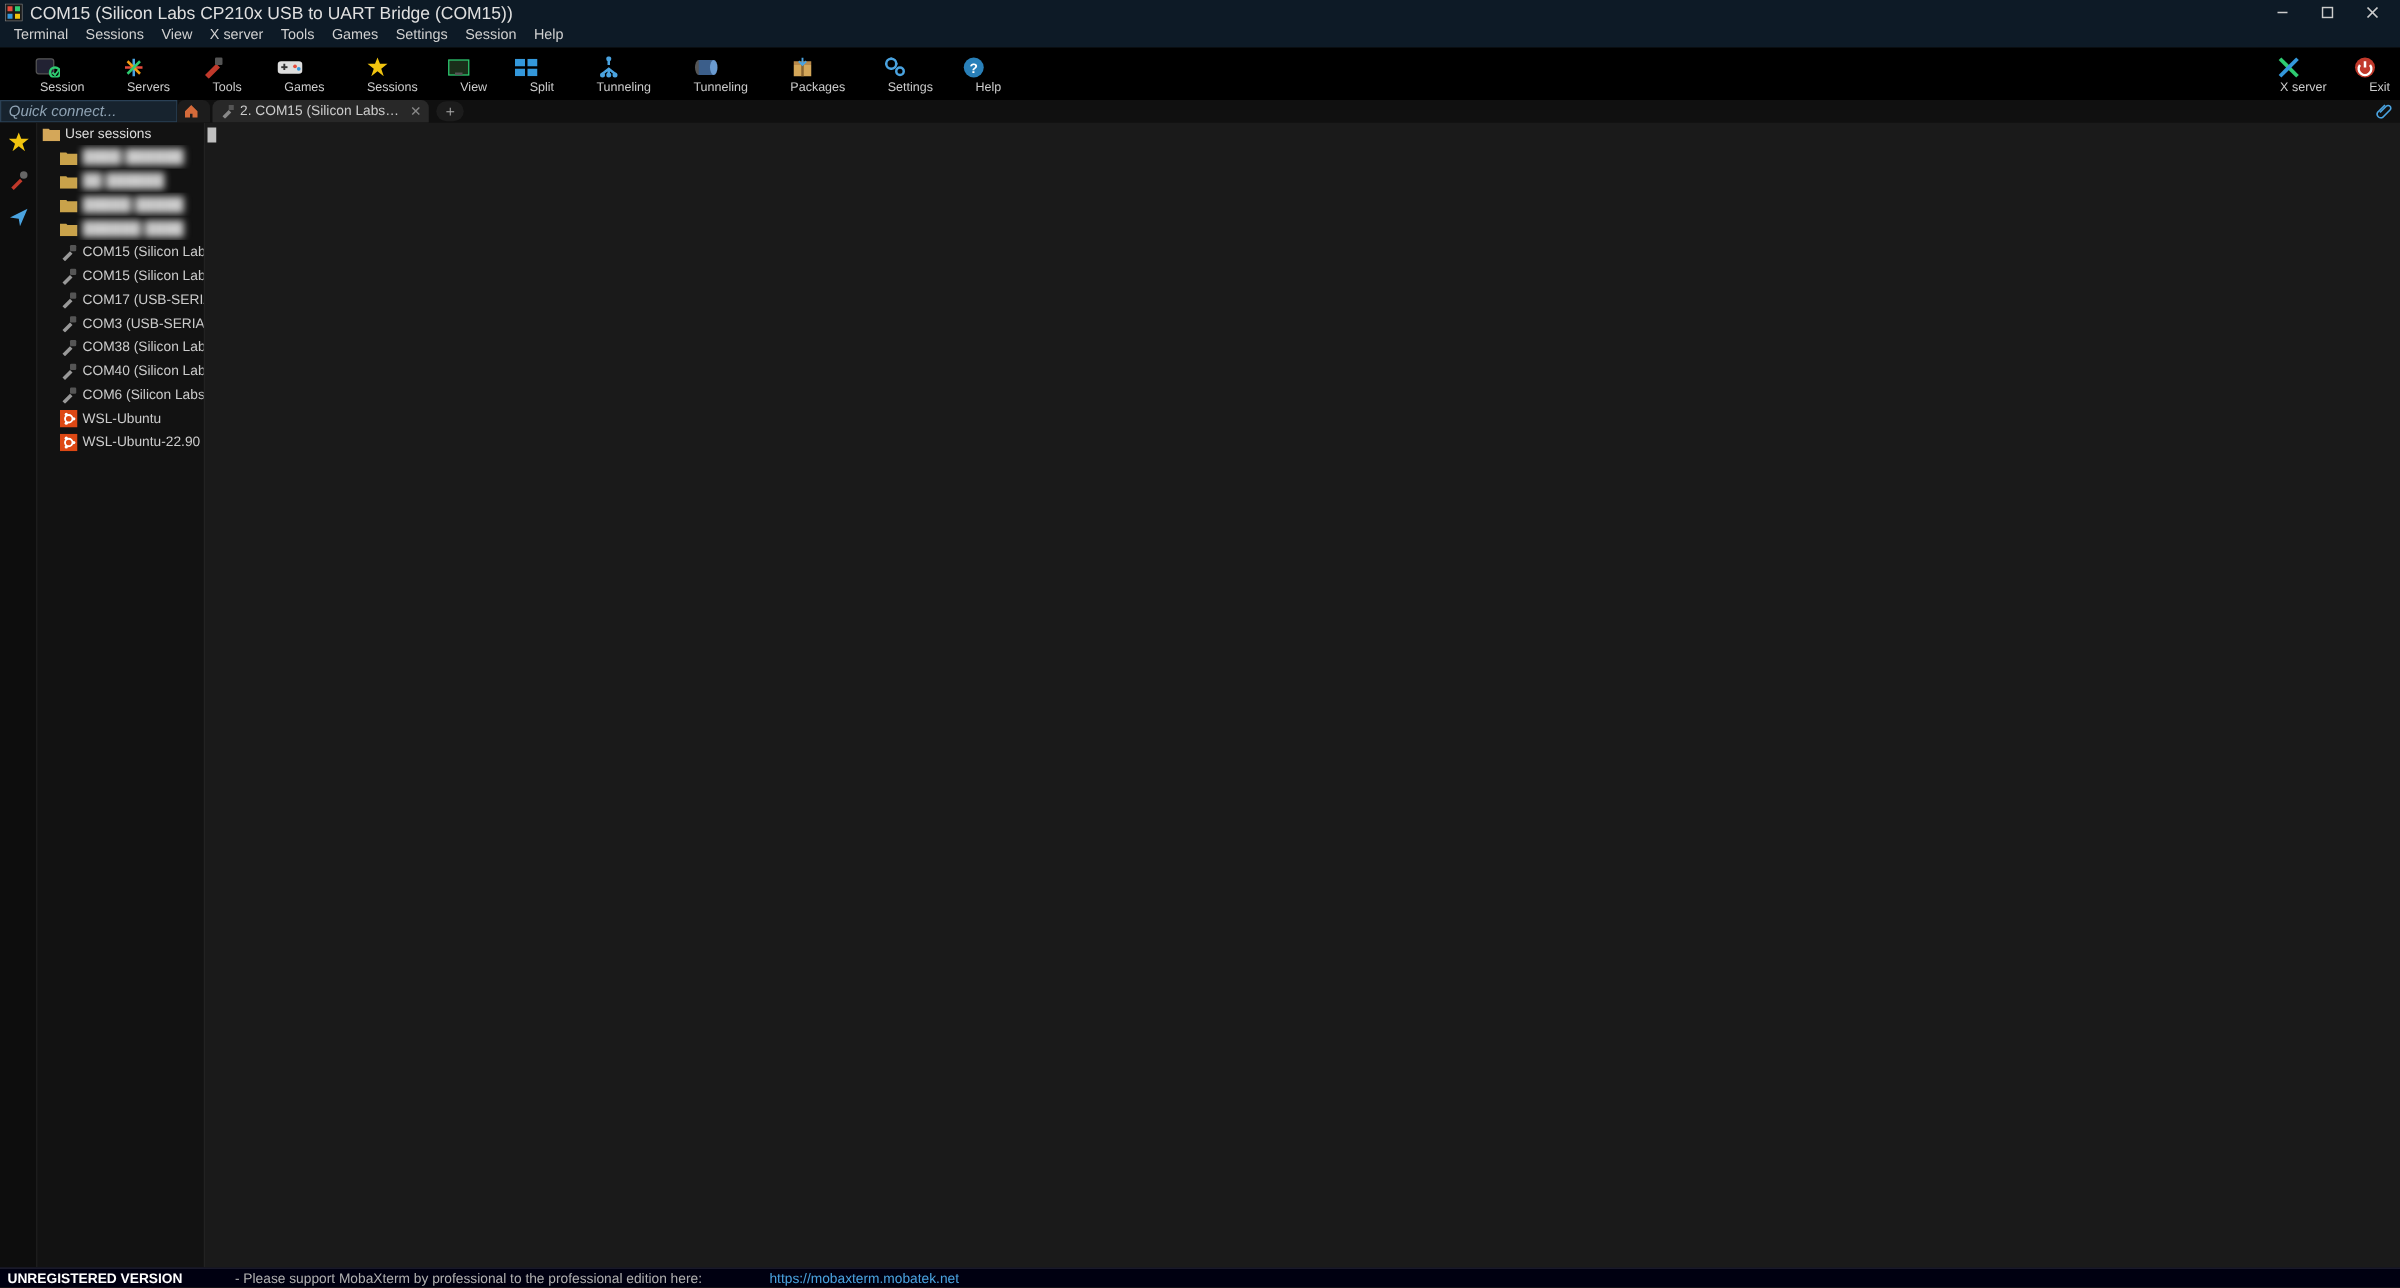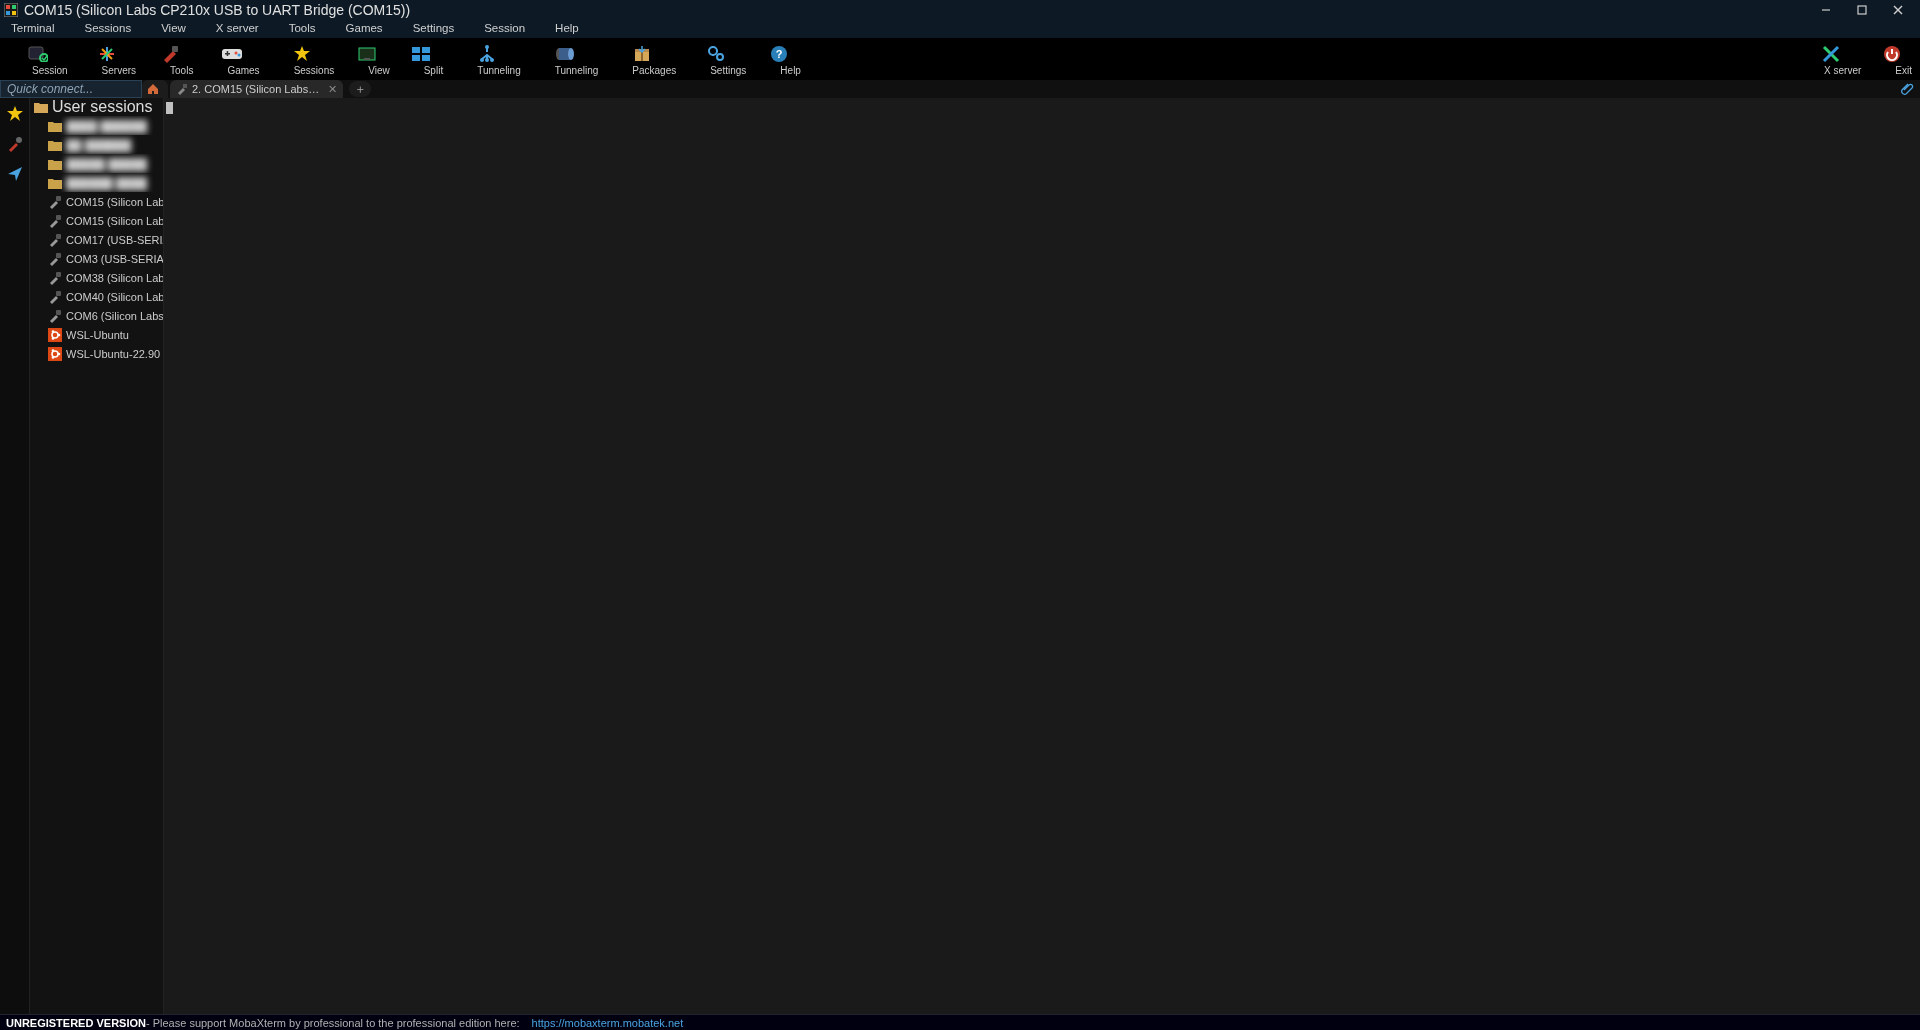--- a/index.html
+++ b/index.html
@@ -5,21 +5,21 @@
 * { margin: 0; padding: 0; box-sizing: border-box; font-family: "Segoe UI", Tahoma, sans-serif; }
 body { background: #1a1a1a; width: 1920px; height: 1030px; overflow: hidden; color: #c0c0c0; font-size: 12px; display: flex; flex-direction: column; }
 
 
 .titlebar { height: 20px; background: #0d1a26; display: flex; align-items: center; padding: 0 4px; color: #e0e0e0; font-size: 14px; }
 .titlebar .ico { width: 14px; height: 14px; margin-right: 6px; display:inline-flex; align-items:center; justify-content:center; }
 .titlebar .spacer { flex: 1; }
 .titlebar .winbtn { width: 36px; height: 20px; display: flex; align-items: center; justify-content: center; color: #ddd; cursor: pointer; }
 
 
-.menubar { height: 18px; background: #0d1a26; display: flex; align-items: center; padding: 0 4px 2px 4px; gap: 16px; font-size: 11.5px; color:#d0d0d0;}
+.menubar { height: 18px; background: #0d1a26; display: flex; align-items: center; padding: 0 4px 2px 4px; gap: 0; font-size: 11.5px; color:#d0d0d0;}
 .menubar .menuitem { padding: 1px 7px; cursor: pointer; }
 
 
 .toolbar { height: 42px; background: #000; display: flex; align-items: stretch; padding: 2px 4px 0 4px; gap: 2px; border-bottom:1px solid #000;}
 .tbtn { display: flex; flex-direction: column; align-items: center; justify-content: center; min-width: 40px; height: 40px; padding: 0 4px; cursor: pointer; font-size: 10px; color:#ccc;}
 .tbtn .ticon { width: 20px; height: 18px; display:flex; align-items:center; justify-content:center; }
 .tbtn .tlabel { margin-top: 2px; margin-left: 24px; }
 .toolbar .spacer { flex:1; }
 
 
@@ -33,30 +33,30 @@
 .tab .tabtxt{ white-space:nowrap; overflow:hidden; text-overflow:ellipsis; max-width:130px; color:#ccc;}
 .tab .tabclose{ margin-left:6px; color:#888; font-size:11px;}
 .newtab{ height:16px; width:22px; background:#1c1c1c; border-radius:8px; display:flex; align-items:center; justify-content:center; margin-left:4px; color:#aaa; cursor:pointer; font-size:12px; align-self:center;}
 .clipicon{ position:absolute; right:4px; top:1px; width:16px; height:16px; }
 
 
 .mainarea{ flex:1; display:flex; background:#1a1a1a; overflow:hidden;}
 .sidestrip{ width:30px; background:#0d0d0d; display:flex; flex-direction:column; align-items:center; padding-top:6px; gap:10px; border-right:1px solid #222;}
 .sidestrip .sicon{ width:20px; height:20px; cursor:pointer; display:flex; align-items:center; justify-content:center;}
 .sidepanel{ width:134px; background:#121212; overflow:hidden; border-right:1px solid #222; display:flex; flex-direction:column;}
-.treehead{ height:18px; display:flex; align-items:center; padding-left:4px; gap:4px; color:#ddd; font-size:16px; background:#121212;}
+.treehead{ height:18px; display:flex; align-items:center; padding-left:4px; gap:4px; color:#ddd; font-size:11px; background:#121212;}
 .treelist{ flex:1; overflow:hidden;}
 .treeitem{ height:19px; display:flex; align-items:center; padding-left:18px; gap:4px; font-size:11px; color:#ccc; cursor:pointer; white-space:nowrap; overflow:hidden;}
 .treeitem .leafico{ width:14px; height:14px; display:inline-flex; align-items:center; justify-content:center; flex-shrink:0;}
 .treeitem.blur .leaftxt{ filter: blur(3px); }
 .terminal{ flex:1; background:#1a1a1a; position:relative; }
 .cursor{ position:absolute; top:4px; left:2px; width:7px; height:12px; background:#c0c0c0;}
 
 
-.statusbar{ height:16px; background:#001; color:#b0b0b0; font-size:11px; display:flex; align-items:center; padding:0 6px; border-top:1px solid #223;}
+.statusbar{ height:16px; background:#001; color:#b0b0b0; font-size:11px; display:flex; align-items:center; padding:0 6px; border-top:1px solid #223;gap:42px;}
 .statusbar b{ color:#fff; font-weight:bold;}
 .statusbar a{ color:#4aa3e0; text-decoration:none; margin-left:12px;}
 
 
 svg{ display:block; }
 </style>
 </head>
 <body>
 
 <div class="titlebar">

